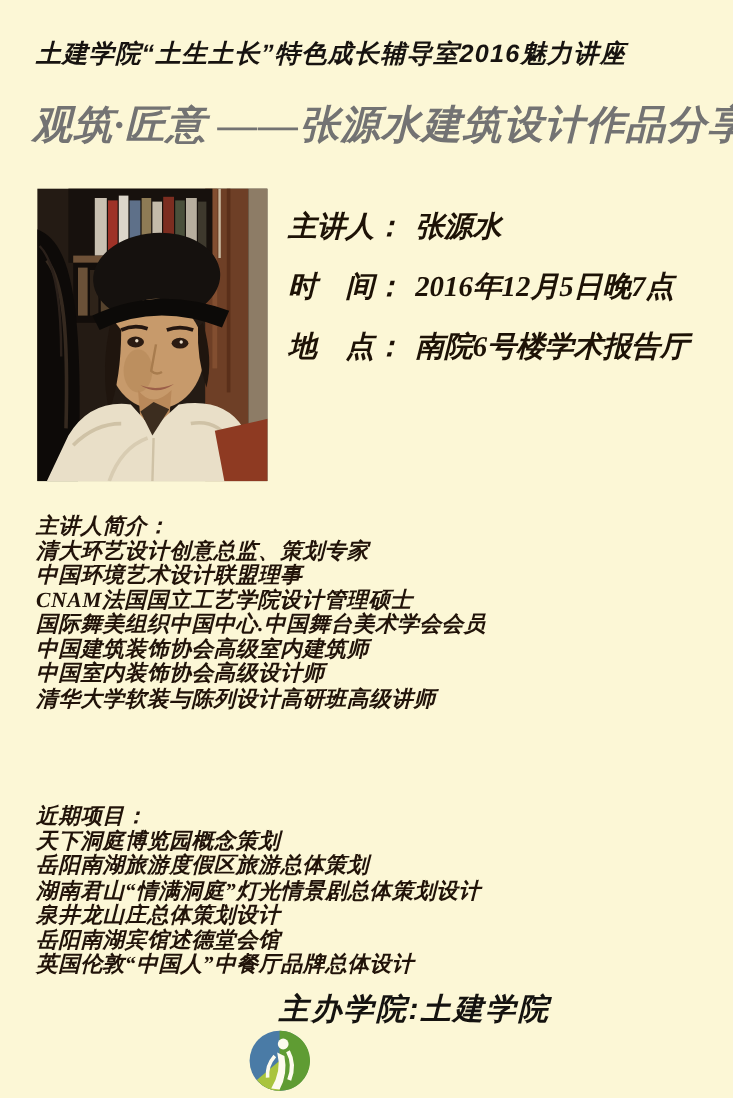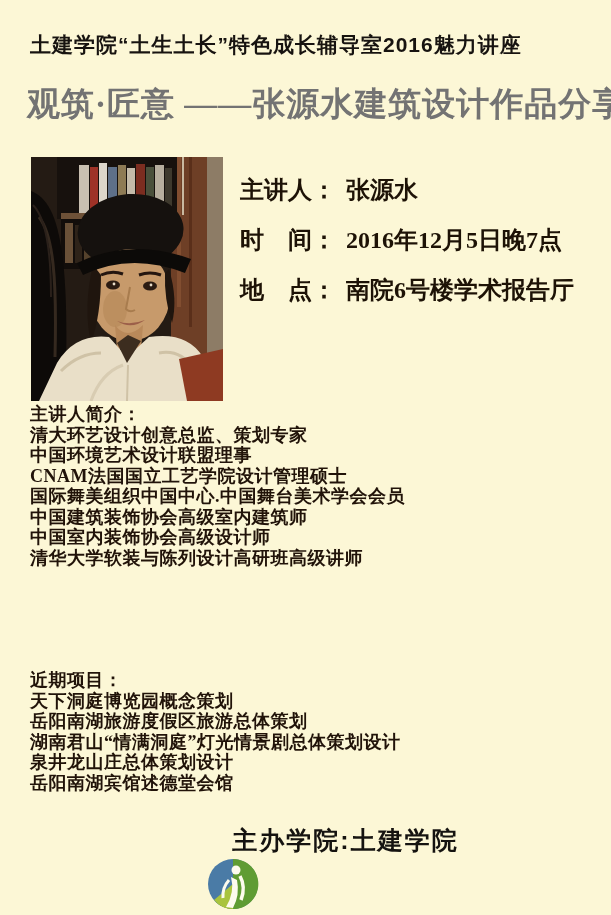--- a/index.html
+++ b/index.html
@@ -3,20 +3,21 @@
 <meta charset="utf-8">
 <style>
   html,body{margin:0;padding:0;}
   .poster{
     position:relative;
     width:611px;height:915px;
     background:#fcf7d6;
     overflow:hidden;
     font-family:"Liberation Serif", serif;
     color:#1d1206;
+    font-style:italic;
   }
   .kicker{
     position:absolute;left:30px;top:31px;
     font-family:"Liberation Sans", sans-serif;
     font-weight:bold;font-size:21px;letter-spacing:1px;
     color:#171310;white-space:nowrap;
   }
   .title{
     position:absolute;left:27px;top:82px;width:560px;
     font-weight:bold;font-size:33px;letter-spacing:1px;
@@ -34,21 +35,21 @@
     margin-bottom:21px;line-height:29px;
     font-weight:bold;font-size:24px;color:#1d1206;
     white-space:nowrap;
   }
   .detail-label{margin-right:10px;text-align:center;}
   .section{
     position:absolute;left:30px;width:558px;
     font-weight:bold;font-size:18px;line-height:20.5px;
     color:#211309;letter-spacing:0.5px;
   }
-  .section.bio{top:404px;}
+  .section.bio{top:428px;}
   .section.projects{top:670px;}
   .section-heading{font-weight:bold;}
   .section-line{font-weight:bold;}
   .organizer{
     position:absolute;left:0;top:824px;width:611px;
     text-align:center;
     font-family:"Liberation Sans", sans-serif;
     font-weight:bold;font-size:25px;letter-spacing:2px;
     color:#151310;
     margin-left:40px;
@@ -167,20 +168,21 @@
     <div class="section-line">清华大学软装与陈列设计高研班高级讲师</div>
   </div>
 
   <div class="section projects">
     <div class="section-heading">近期项目：</div>
     <div class="section-line">天下洞庭博览园概念策划</div>
     <div class="section-line">岳阳南湖旅游度假区旅游总体策划</div>
     <div class="section-line">湖南君山“情满洞庭”灯光情景剧总体策划设计</div>
     <div class="section-line">泉井龙山庄总体策划设计</div>
     <div class="section-line">岳阳南湖宾馆述德堂会馆</div>
+    <div class="section-line">英国伦敦“中国人”中餐厅品牌总体设计</div>
   </div>
 
   <div class="organizer">主办学院:土建学院</div>
 
   <div class="logo">
     <svg class="logo-mark" viewBox="0 0 52 52" width="52" height="52" xmlns="http://www.w3.org/2000/svg">
       <circle cx="26" cy="26" r="25" fill="#4a7ba6"></circle>
       <path d="M26,1 A25,25 0 1 1 9,44 L26,26 Z" fill="#5f9c33"></path>
       <path d="M26,51 A25,25 0 0 1 7,42 L26,26 Z" fill="#a9c43e"></path>
       <circle cx="29" cy="12" r="4.5" fill="#fdfbee"></circle>

